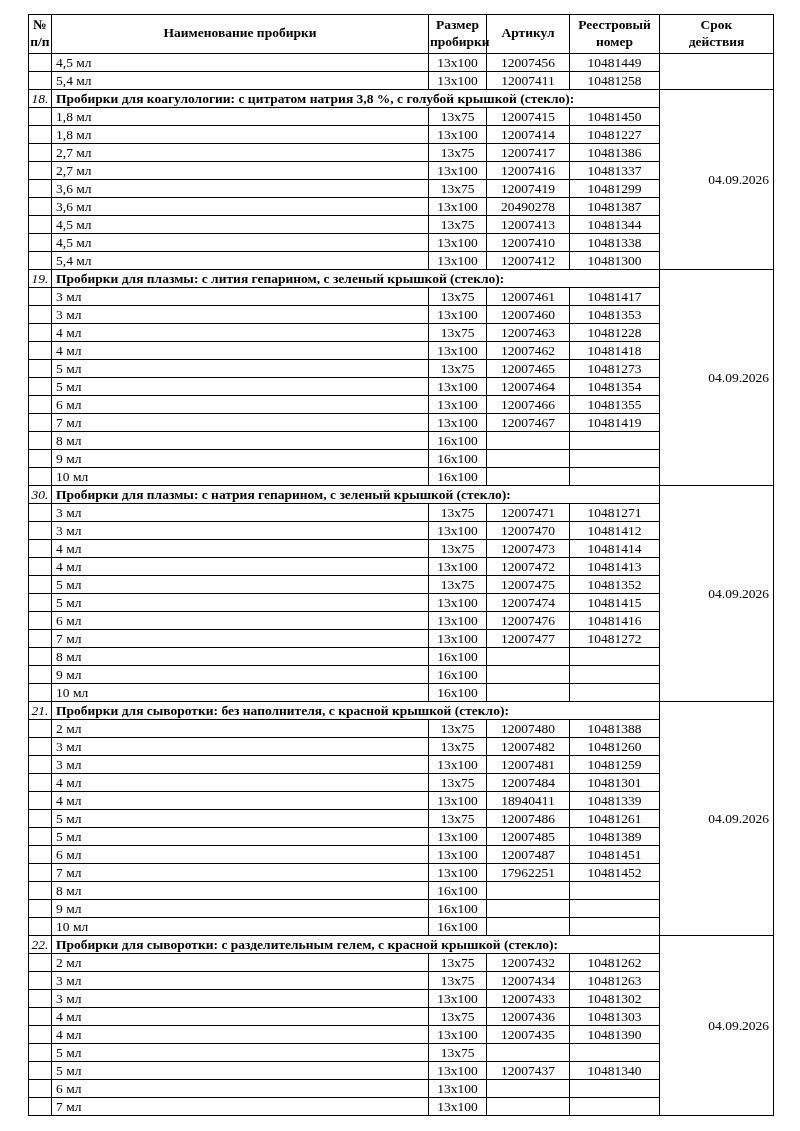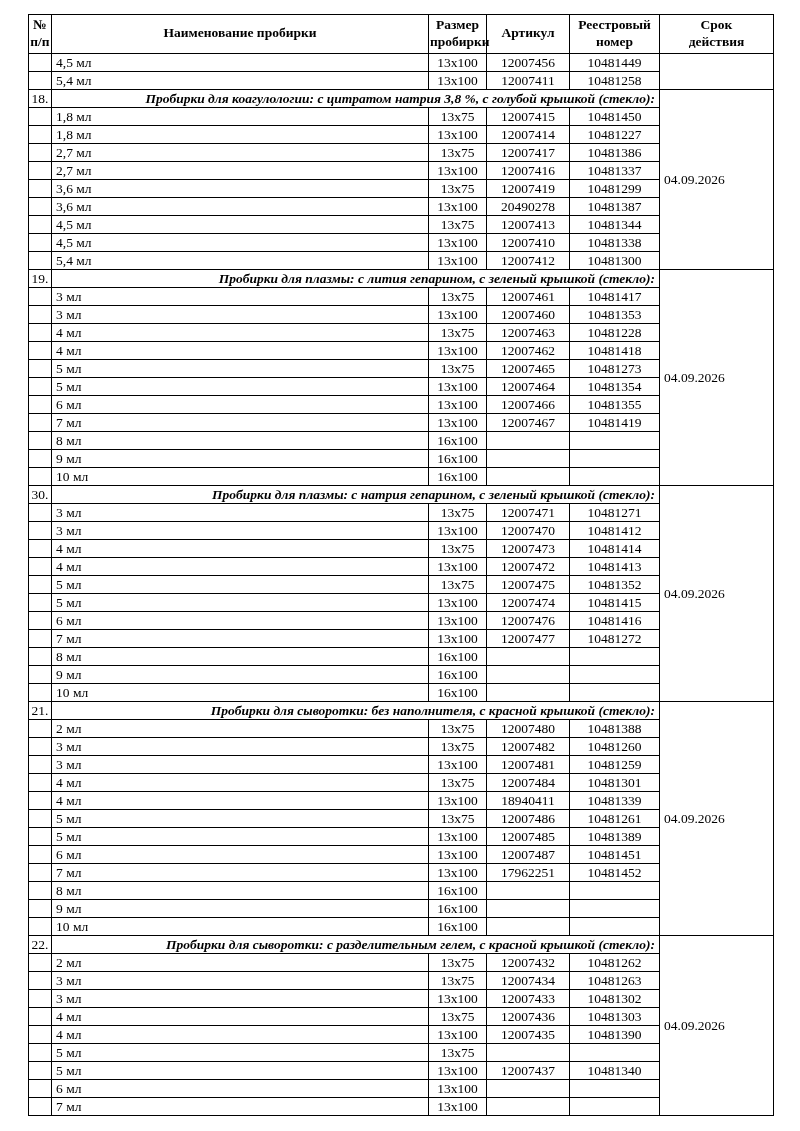--- a/index.html
+++ b/index.html
@@ -31,24 +31,24 @@
   }
   td {
     font-size: 13.5px;
     height: 18px;
     padding: 0 4px;
     line-height: 17px;
     white-space: nowrap;
     overflow: hidden;
     vertical-align: middle;
   }
-  .c-num  { text-align: center; padding: 0 1px; }
+  .c-num  { text-align: center; padding: 0 1px; font-style: italic; }
   .c-size, .c-art, .c-reg { text-align: center; padding: 0 2px; }
-  .sec-title { text-align: right; font-weight: bold; font-style: italic; }
-  .c-valid { text-align: left; vertical-align: middle; }
+  .sec-title { text-align: left; font-weight: bold; }
+  .c-valid { text-align: right; vertical-align: middle; }
 </style>
 </head>
 <body>
 
 <div class="page">
   <table class="tube-table">
     <colgroup>
       <col style="width:23px">
       <col style="width:377px">
       <col style="width:58px">

